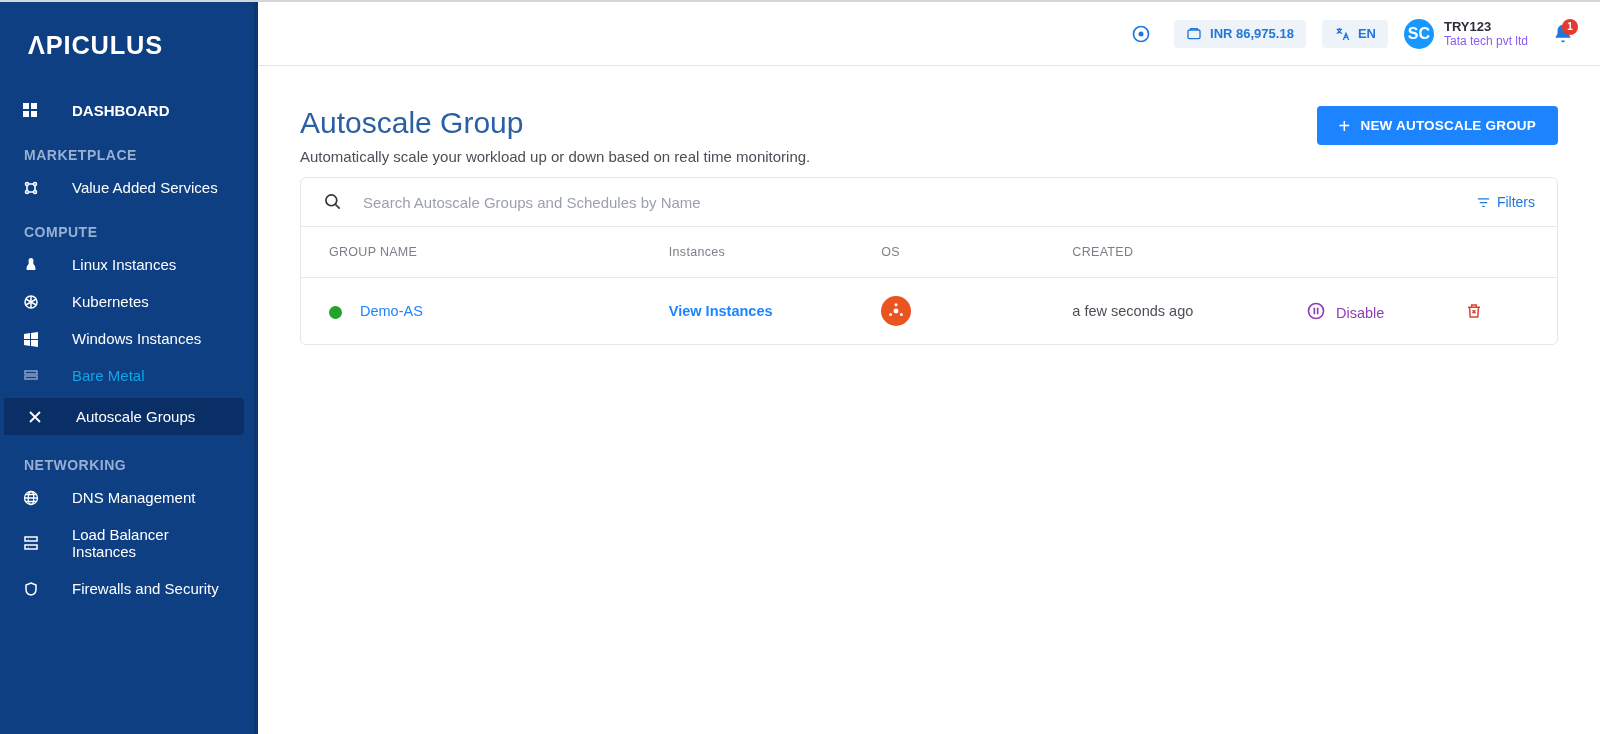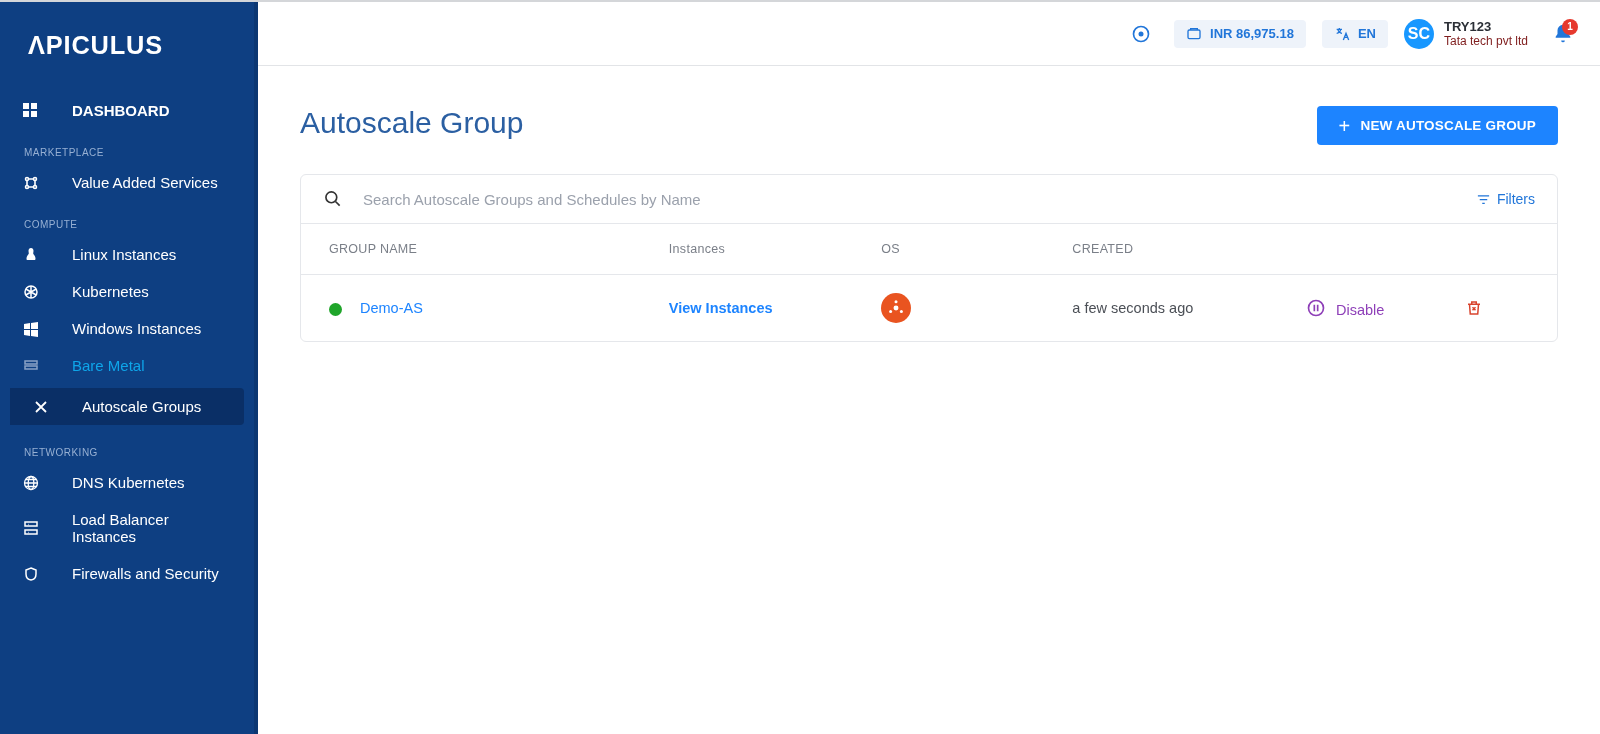--- a/index.html
+++ b/index.html
@@ -21,34 +21,34 @@
   .sidebar{position:absolute;left:0;top:0;width:258px;height:100%;background:var(--navy);color:#fff;overflow:hidden}
   .sidebar .sb-scroll-shadow{position:absolute;right:0;top:0;width:4px;height:100%;background:rgba(0,0,0,.12)}
   .main{position:absolute;left:258px;top:0;right:0;height:100%;display:flex;flex-direction:column;background:#fafbfc}
   .topbar{height:64px;border-bottom:1px solid #e2e4e7;background:#fff;display:flex;align-items:center;justify-content:flex-end;padding:0 26px;gap:16px}
   .content{flex:1;padding:40px 42px;overflow:auto;background:#fff}
   
   .brand{padding:24px 28px 26px;display:flex;align-items:flex-end}
   .brand svg{height:40px}
   .nav-item{display:flex;align-items:center;gap:32px;padding:10px 22px;font-size:15px;color:#fff;cursor:pointer}
   .nav-item .nav-icon{width:18px;display:flex;justify-content:center}
-  .nav-item.active{background:var(--navy-dark);border-radius:0 4px 4px 0;margin:4px 14px 4px 10px;padding-left:22px}
+  .nav-item.active{background:var(--navy-dark);border-radius:0 4px 4px 0;margin:4px 14px 4px 4px;padding-left:22px}
   .nav-item.dim{color:#0ea5e9}
-  .nav-heading{font-size:10px;letter-spacing:.5px;font-weight:400;color:#97b0d3;padding:18px 24px 6px;text-transform:uppercase}
+  .nav-heading{font-size:14px;letter-spacing:.5px;font-weight:700;color:#97b0d3;padding:18px 24px 6px;text-transform:uppercase}
   
   .chip{display:flex;align-items:center;gap:8px;background:#eef3fa;color:var(--blue);border-radius:4px;font-size:13px;font-weight:600;padding:6px 12px;cursor:pointer}
   .icon-btn{width:34px;height:34px;border-radius:4px;display:flex;align-items:center;justify-content:center;color:var(--blue);cursor:pointer}
   .avatar{width:30px;height:30px;border-radius:50%;background:#1797ff;color:#fff;font-size:16px;font-weight:600;display:flex;align-items:center;justify-content:center}
   .user-block{display:flex;align-items:center;gap:10px;cursor:pointer}
   .user-block .ul-name{font-size:13px;font-weight:700;color:#2b2f36}
-  .user-block .ul-org{font-size:12px;color:#7f1d1d}
+  .user-block .ul-org{font-size:12px;color:#8b5cf6}
   .bell-wrap{position:relative;cursor:pointer;color:var(--blue);margin-left:8px}
   .bell-badge{position:absolute;top:-4px;right:-4px;width:16px;height:16px;border-radius:50%;background:#e6392e;color:#fff;font-size:10px;font-weight:700;display:flex;align-items:center;justify-content:center}
   
-  .page-head{display:flex;align-items:flex-start;justify-content:space-between;margin-bottom:26px}
+  .page-head{display:flex;align-items:flex-start;justify-content:space-between;margin-bottom:12px}
   .page-title{font-size:30px;color:#2b5fa2;font-weight:400;margin:0 0 8px}
   .page-sub{color:#4a4f57;font-size:15px}
   .primary-btn{display:flex;align-items:center;gap:10px;background:var(--blue-bright);color:#fff;font-weight:700;font-size:13.5px;letter-spacing:.2px;padding:12px 22px;border:none;border-radius:4px;cursor:pointer}
   .primary-btn .plus{font-size:20px;line-height:0;font-weight:300}
   
   .card{border:1px solid var(--line);border-radius:6px;background:#fff}
   .search-row{display:flex;align-items:center;padding:14px 22px;border-bottom:1px solid var(--line)}
   .search-row .sicon{color:#444;margin-right:18px}
   .search-row input{flex:1;border:none;outline:none;font-size:15px;color:#333}
   .search-row input::placeholder{color:#9ba1ac}
@@ -149,21 +149,21 @@
 
   <div class="nav-heading">NETWORKING</div>
   <div class="nav-item">
     <span class="nav-icon">
         <svg width="16" height="16" viewBox="0 0 16 16" fill="none" stroke="#fff" stroke-width="1.3">
           <circle cx="8" cy="8" r="6.5"></circle>
           <ellipse cx="8" cy="8" rx="2.8" ry="6.5"></ellipse>
           <path d="M1.5 8h13M2.6 4.5h10.8M2.6 11.5h10.8"></path>
         </svg>
       </span>
-    <span>DNS Kubernetes</span>
+    <span>DNS Management</span>
   </div>
   <div class="nav-item">
     <span class="nav-icon">
         <svg width="16" height="16" viewBox="0 0 16 16" fill="none" stroke="#fff" stroke-width="1.5">
           <rect x="2" y="2" width="12" height="4"></rect>
           <rect x="2" y="10" width="12" height="4"></rect>
           <path d="M5 4.5h.5M5 12.5h.5"></path>
         </svg>
       </span>
     <span>Load Balancer Instances</span>
@@ -214,20 +214,21 @@
           <path d="M12 2a6 6 0 0 0-6 6v4l-2 3v1h16v-1l-2-3V8a6 6 0 0 0-6-6zM10 19a2 2 0 0 0 4 0"></path>
         </svg>
       <div class="bell-badge">1</div>
     </div>
   </div>
 
   <section class="content">
     <div class="page-head">
       <div>
         <h1 class="page-title">Autoscale Group</h1>
+        <div class="page-sub">Automatically scale your workload up or down based on real time monitoring.</div>
       </div>
       <button class="primary-btn">
         <span class="plus">+</span>
         <span>NEW AUTOSCALE GROUP</span>
       </button>
     </div>
 
     <div class="card">
 
       <div class="search-row">

